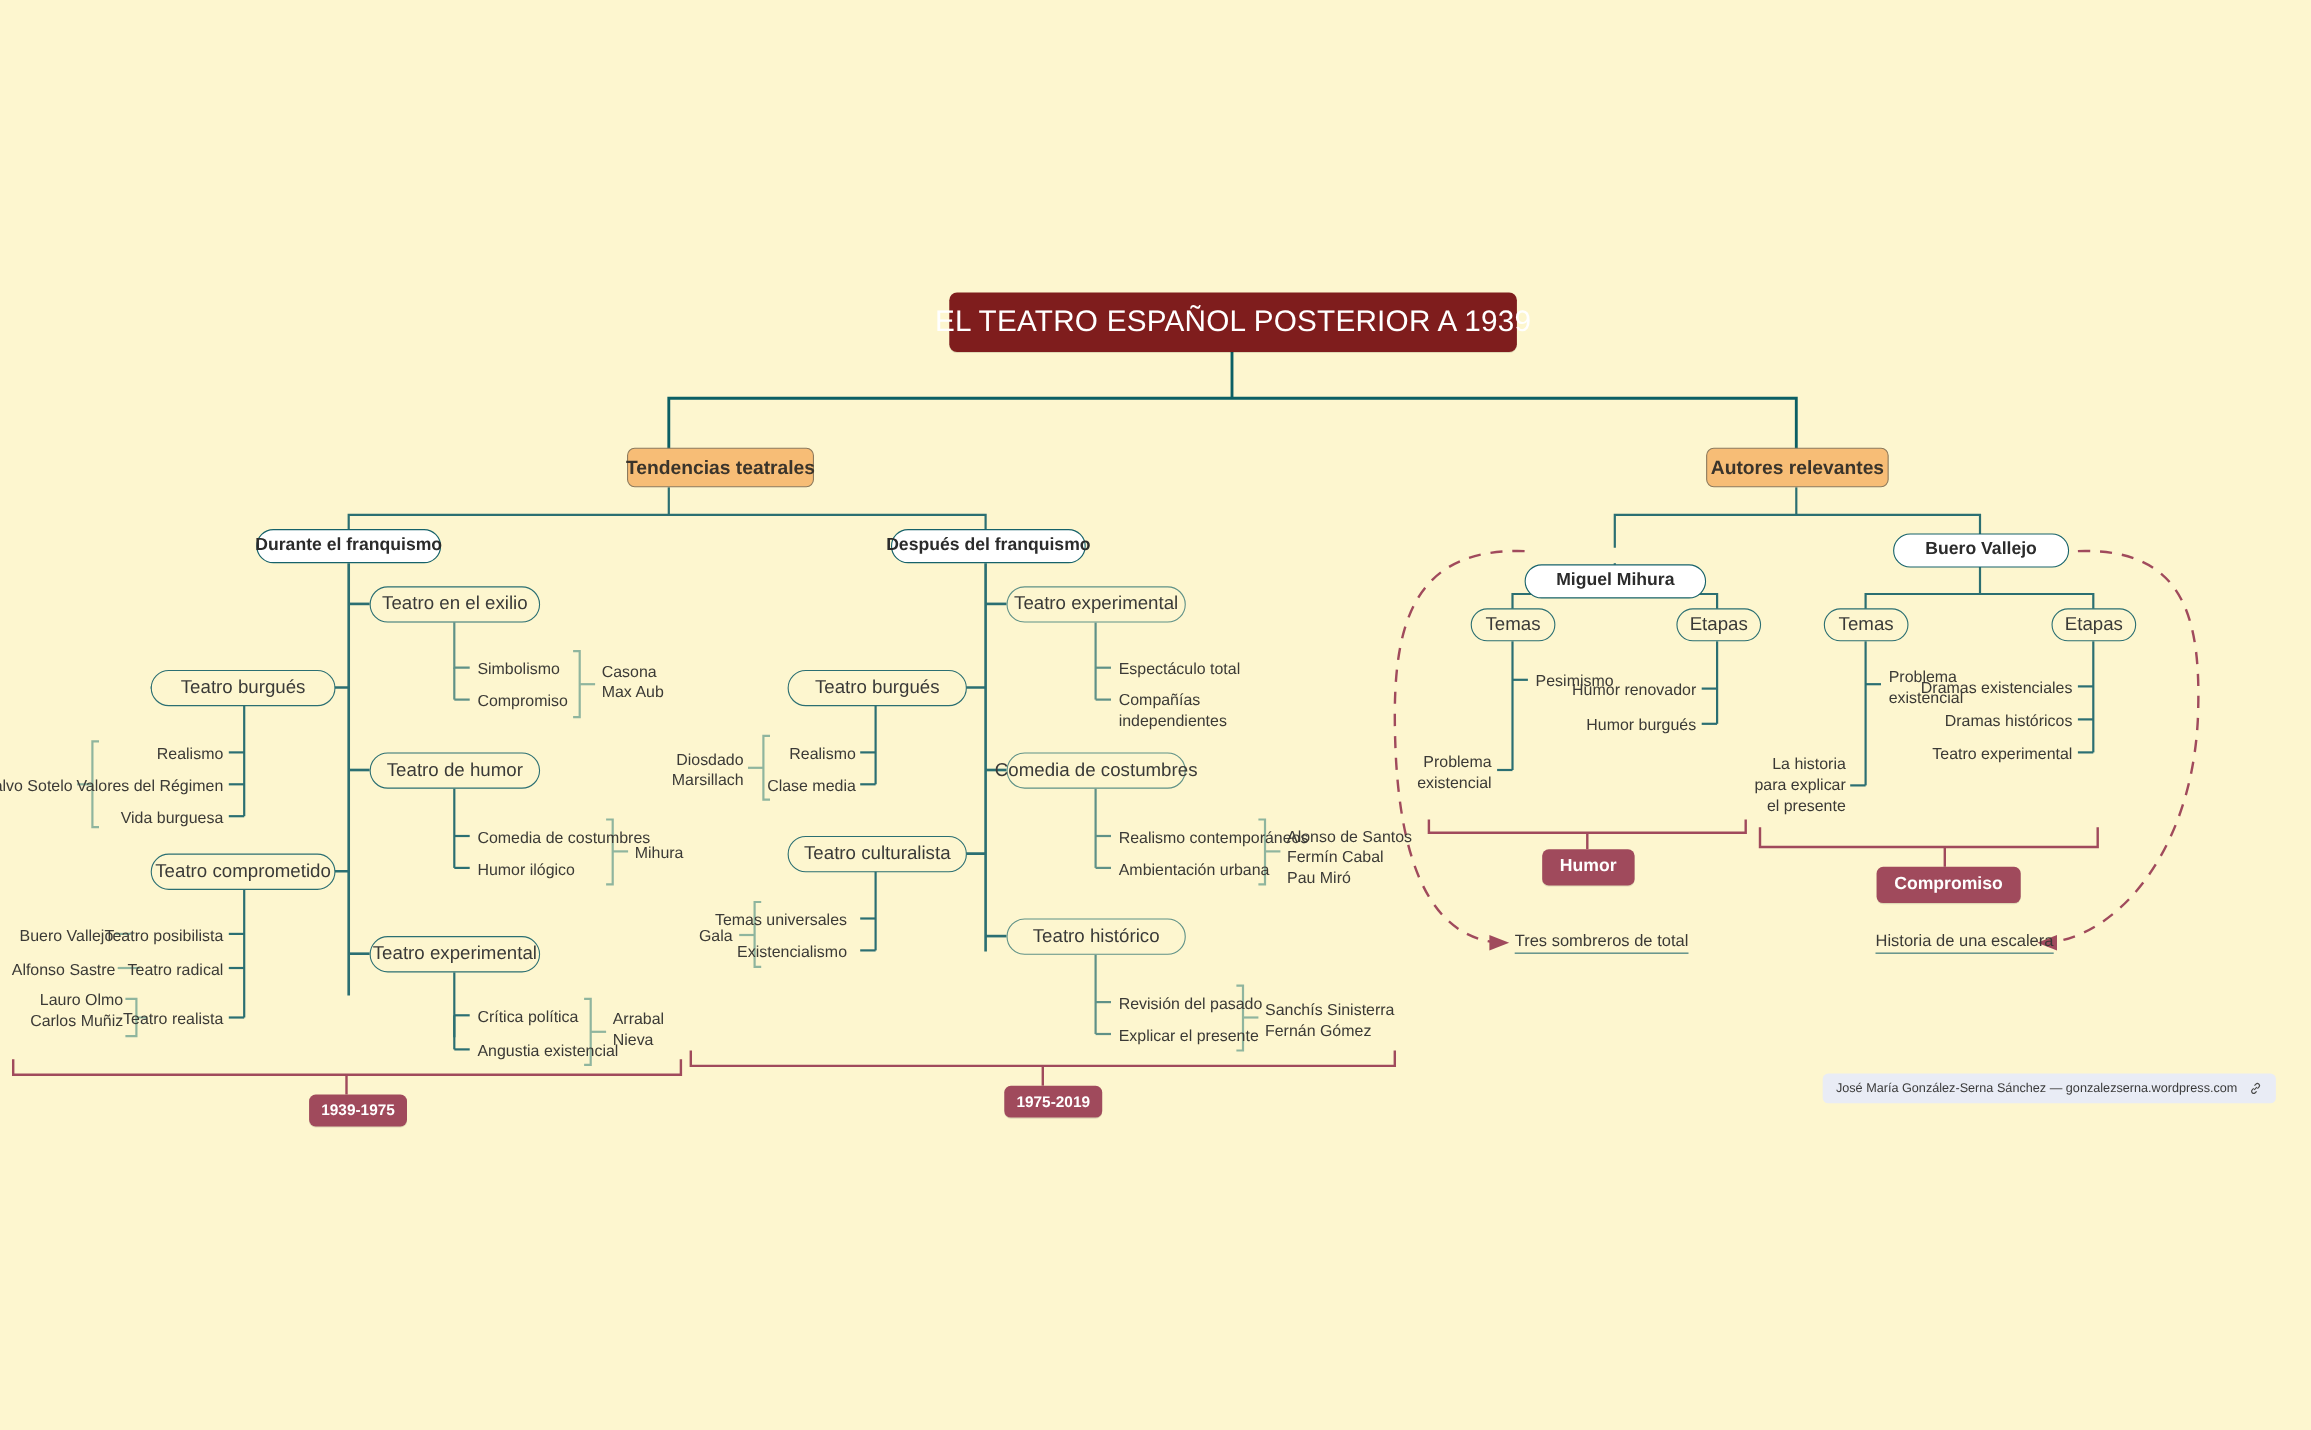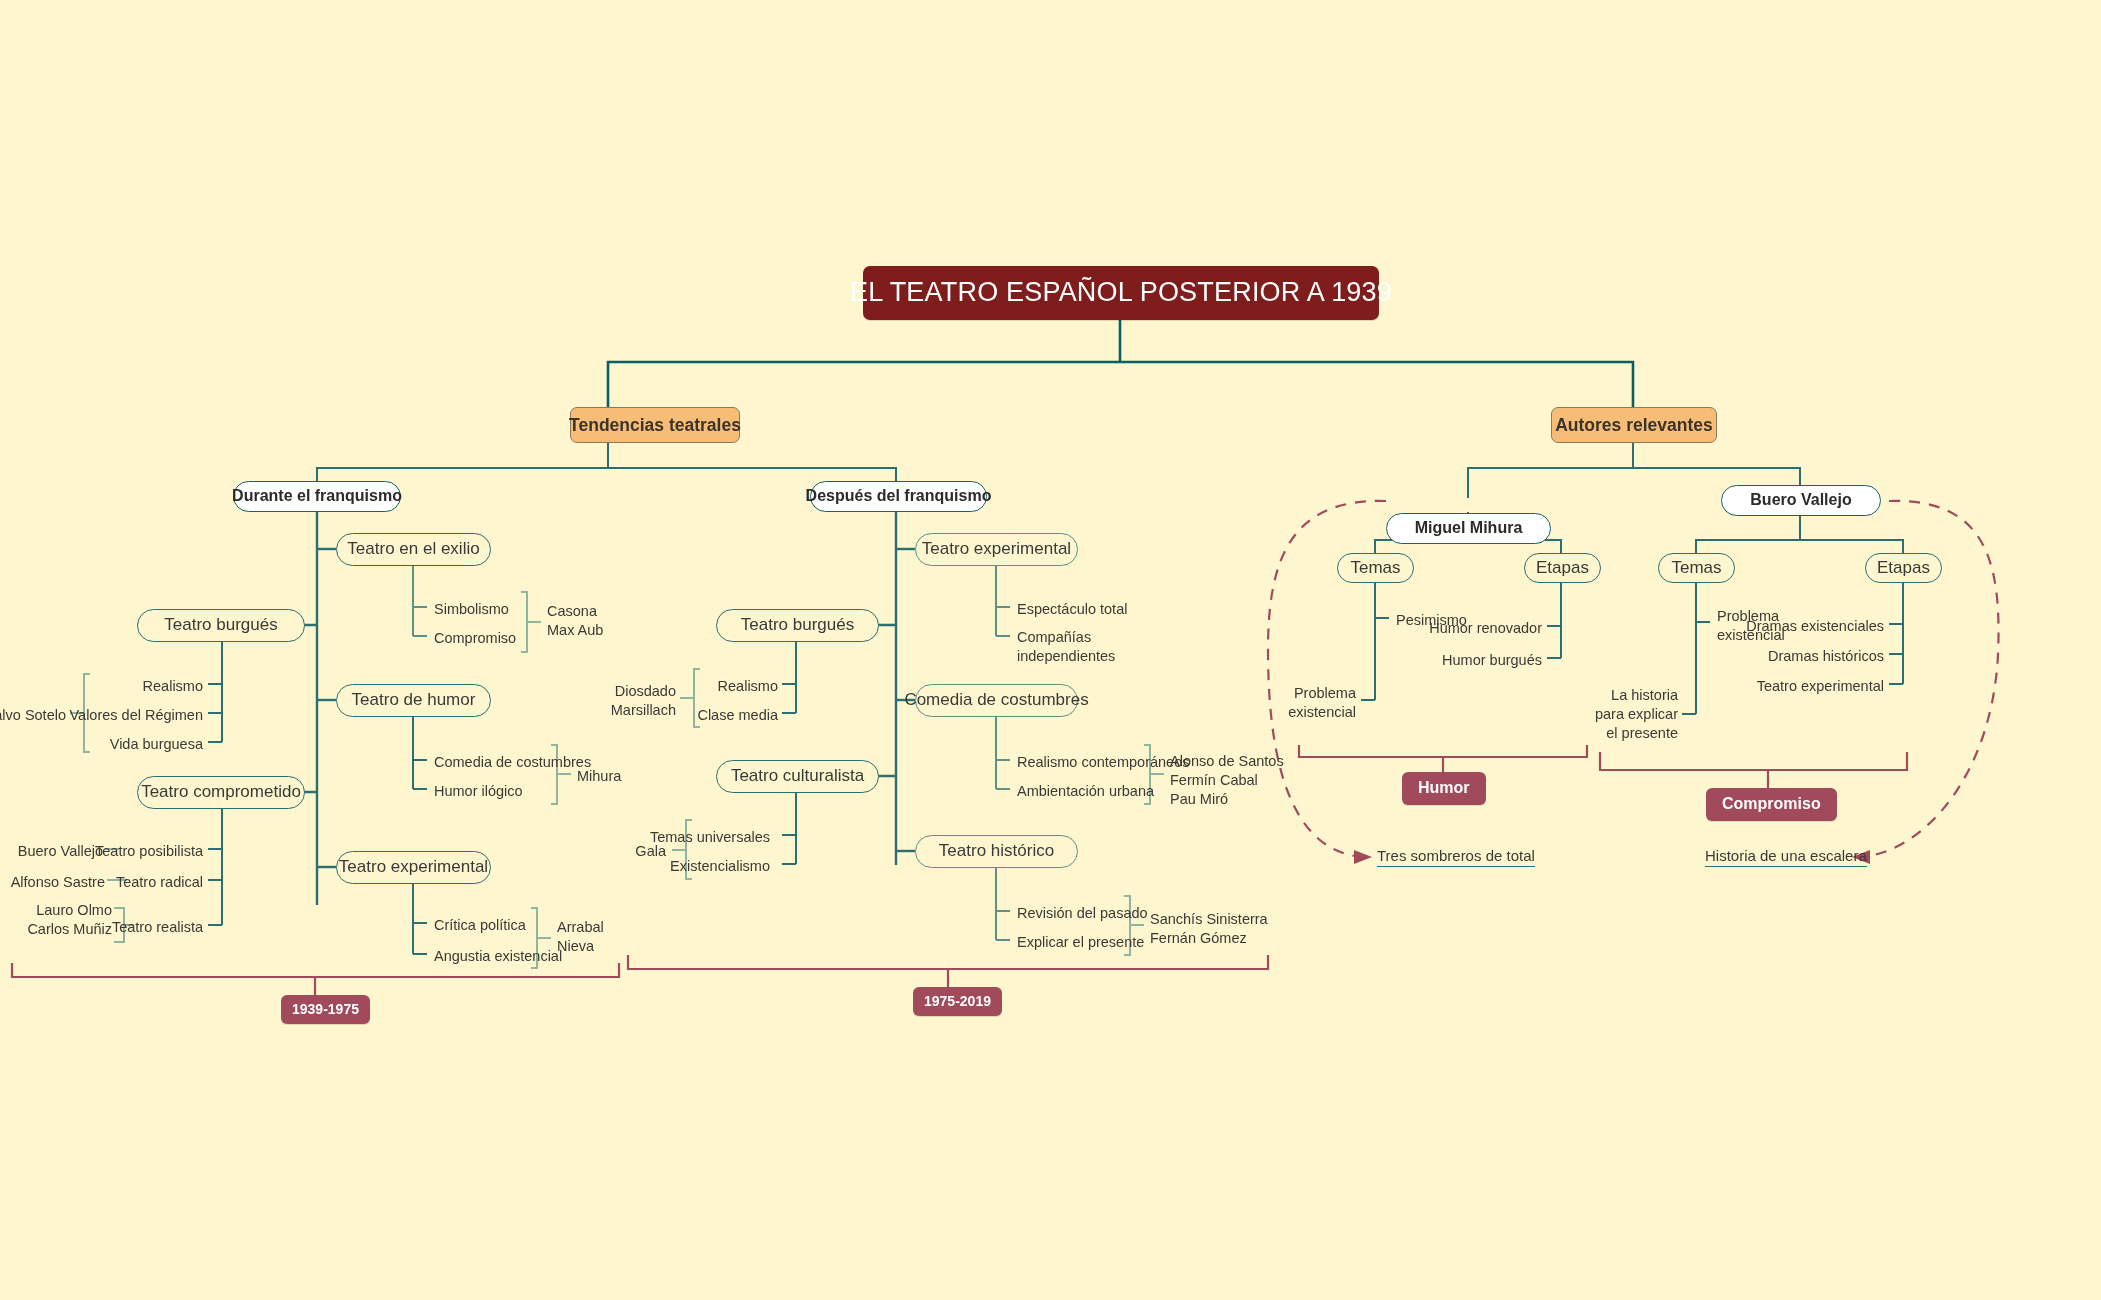--- a/index.html
+++ b/index.html
@@ -466,14 +466,24 @@
 el presente</div>
   <div class="leaf r" style="left:1720px; top:617px; width:164px;">Dramas existenciales</div>
   <div class="leaf r" style="left:1720px; top:647px; width:164px;">Dramas históricos</div>
   <div class="leaf r" style="left:1720px; top:677px; width:164px;">Teatro experimental</div>
   <div class="tagbig" style="left:1706px; top:788px;">Compromiso</div>
   <div class="work" style="left:1705px; top:847px;">Historia de una escalera</div>
 
   <div class="tag" style="left:281px; top:995px;">1939-1975</div>
   <div class="tag" style="left:913px; top:987px;">1975-2019</div>
 
+  <div class="credit" style="left:1657px; top:976px;">
+    <span>José María González-Serna Sánchez — gonzalezserna.wordpress.com</span>
+    <span>
+      <svg width="13" height="13" viewBox="0 0 16 16" fill="none" stroke="#4a4a4a" stroke-width="1.3">
+        <path d="M6.5 9.5 L9.5 6.5"></path>
+        <path d="M6.8 4.8 L8.4 3.2 a2.3 2.3 0 0 1 3.3 3.3 L10.1 8.1"></path>
+        <path d="M9.2 11.2 L7.6 12.8 a2.3 2.3 0 0 1 -3.3 -3.3 L5.9 7.9"></path>
+      </svg>
+    </span>
+  </div>
 
 </div>
 
 </body></html>

